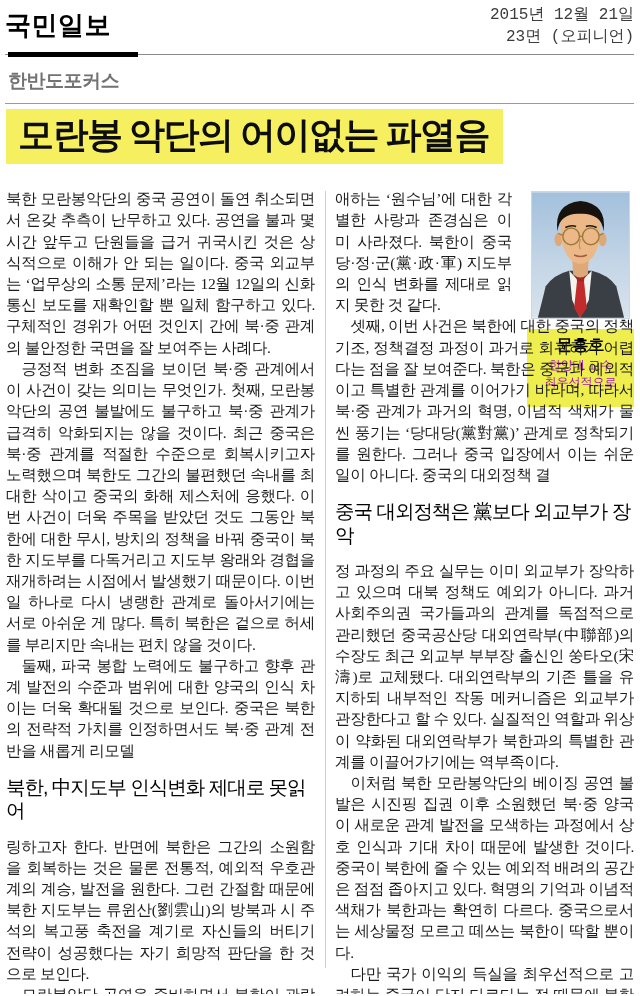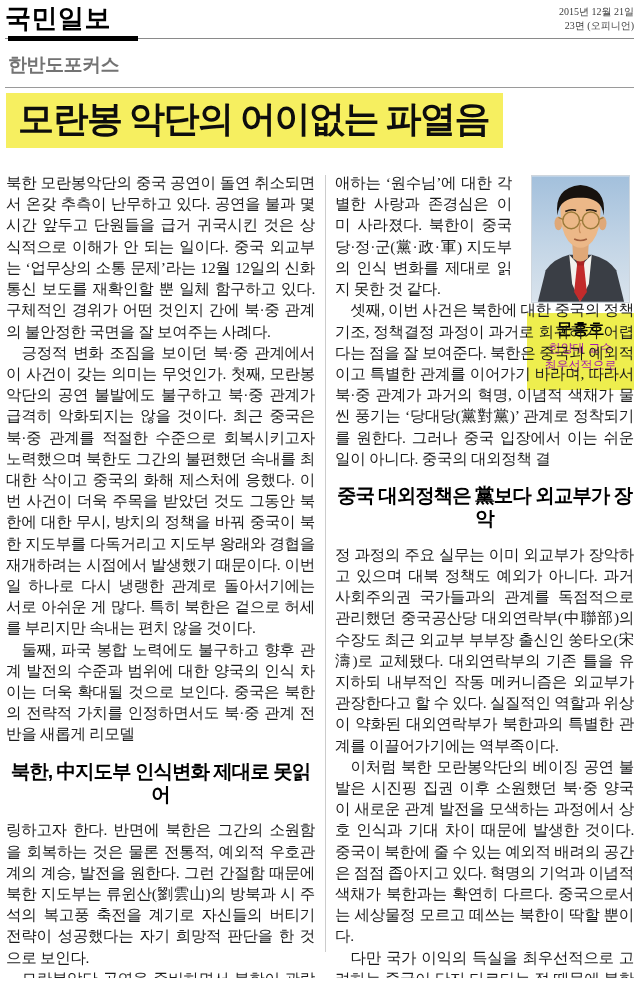--- a/index.html
+++ b/index.html
@@ -8,28 +8,28 @@
     width:640px;height:996px;
     margin:0 auto;
     background:#ffffff;
     font-family:"Liberation Serif","DejaVu Serif",serif;
     color:#1b1b1b;
     overflow:hidden;
     box-sizing:border-box;
   }
   
   .header{padding:4px 6px 0 5px;}
-  .masthead-row{display:flex;justify-content:space-between;align-items:flex-end;gap:12px;}
+  .masthead-row{display:flex;justify-content:space-between;align-items:center;gap:12px;}
   .masthead{
     font-family:"Liberation Sans","DejaVu Sans",sans-serif;
     font-weight:900;font-size:26px;letter-spacing:0.5px;color:#000;line-height:1.05;
   }
   .dateblock{
-    font-family:Liberation Serif, serif;
-    font-size:10px;color:#3c3c3c;text-align:right;line-height:1.35;margin-top:1px;
+    font-family:Liberation Mono, monospace;
+    font-size:16px;color:#3c3c3c;text-align:right;line-height:1.35;margin-top:1px;
   }
   .rule-row{position:relative;height:6px;margin-top:4px;}
   .rule-thin{position:absolute;left:0;right:0;top:2px;border-top:1px solid #8a8a8a;}
   .rule-thick{position:absolute;left:3px;top:0;width:130px;height:5px;background:#000;}
   .section-label{
     font-family:"Liberation Sans","DejaVu Sans",sans-serif;
     font-weight:800;font-size:19px;color:#737373;margin:10px 0 0 3px;letter-spacing:-0.5px;
   }
   .rule-full{border-top:1px solid #9a9a9a;margin-top:9px;}
   
@@ -55,22 +55,22 @@
   
   .body-cols{display:flex;margin-top:24px;align-items:stretch;}
   .col{font-size:15.5px;line-height:21.2px;letter-spacing:-0.3px;text-align:justify;height:806px;overflow:hidden;}
   .col-left{width:309px;}
   .col-divider{width:1px;background:#cccccc;margin:3px 9px 26px 10px;}
   .col-right{flex:1;position:relative;}
   .col p{margin:0;font-family:Liberation Serif, serif;}
   .col p.indent{text-indent:1em;}
   .subhead{
     font-family:"Liberation Sans","DejaVu Sans",sans-serif;
-    font-weight:700;font-size:19.5px;letter-spacing:-1px;color:#000;
-    margin:15px 0 13px 0;text-align:center;text-indent:0;line-height:1.2;
+    font-weight:400;font-size:19.5px;letter-spacing:-1px;color:#000;
+    margin:15px 0 13px 0;text-align:left;text-indent:0;line-height:1.2;
   }
   .photo-spacer{float:right;width:122px;height:121px;}
 </style>
 </head>
 <body>
 
 <div class="page">
 
   <div class="header">
     <div class="masthead-row">

